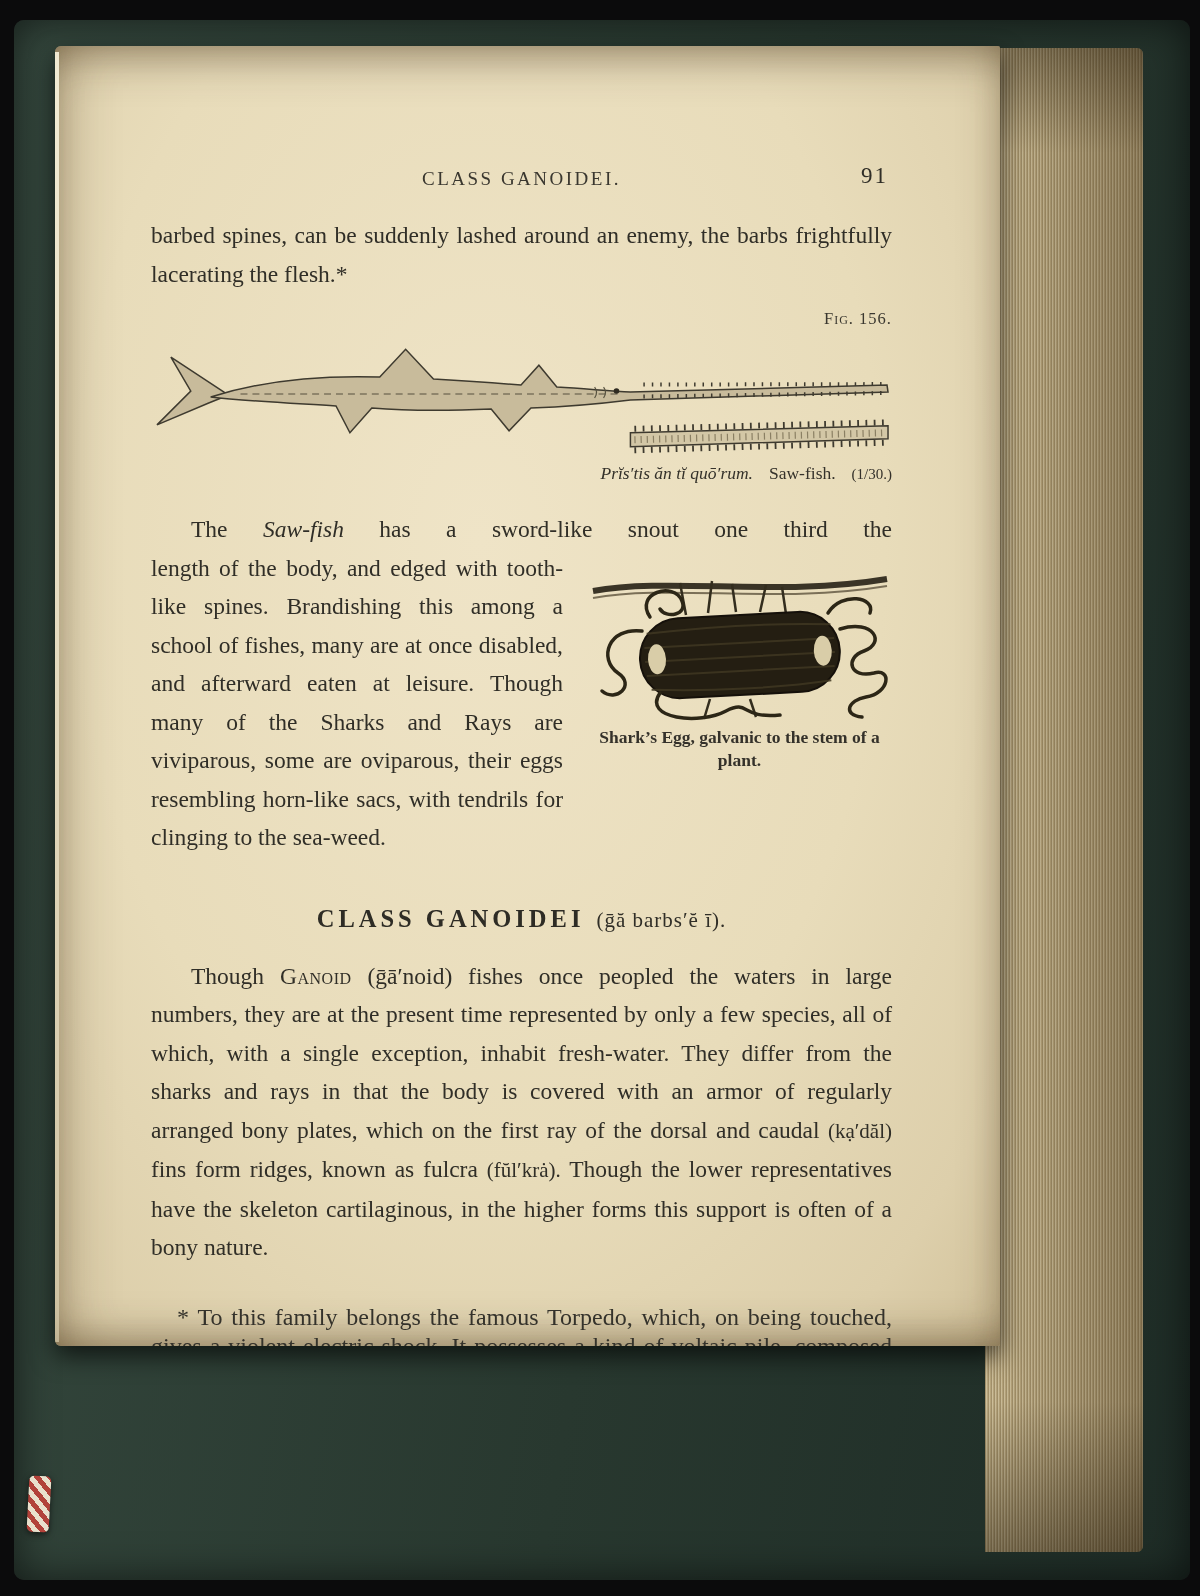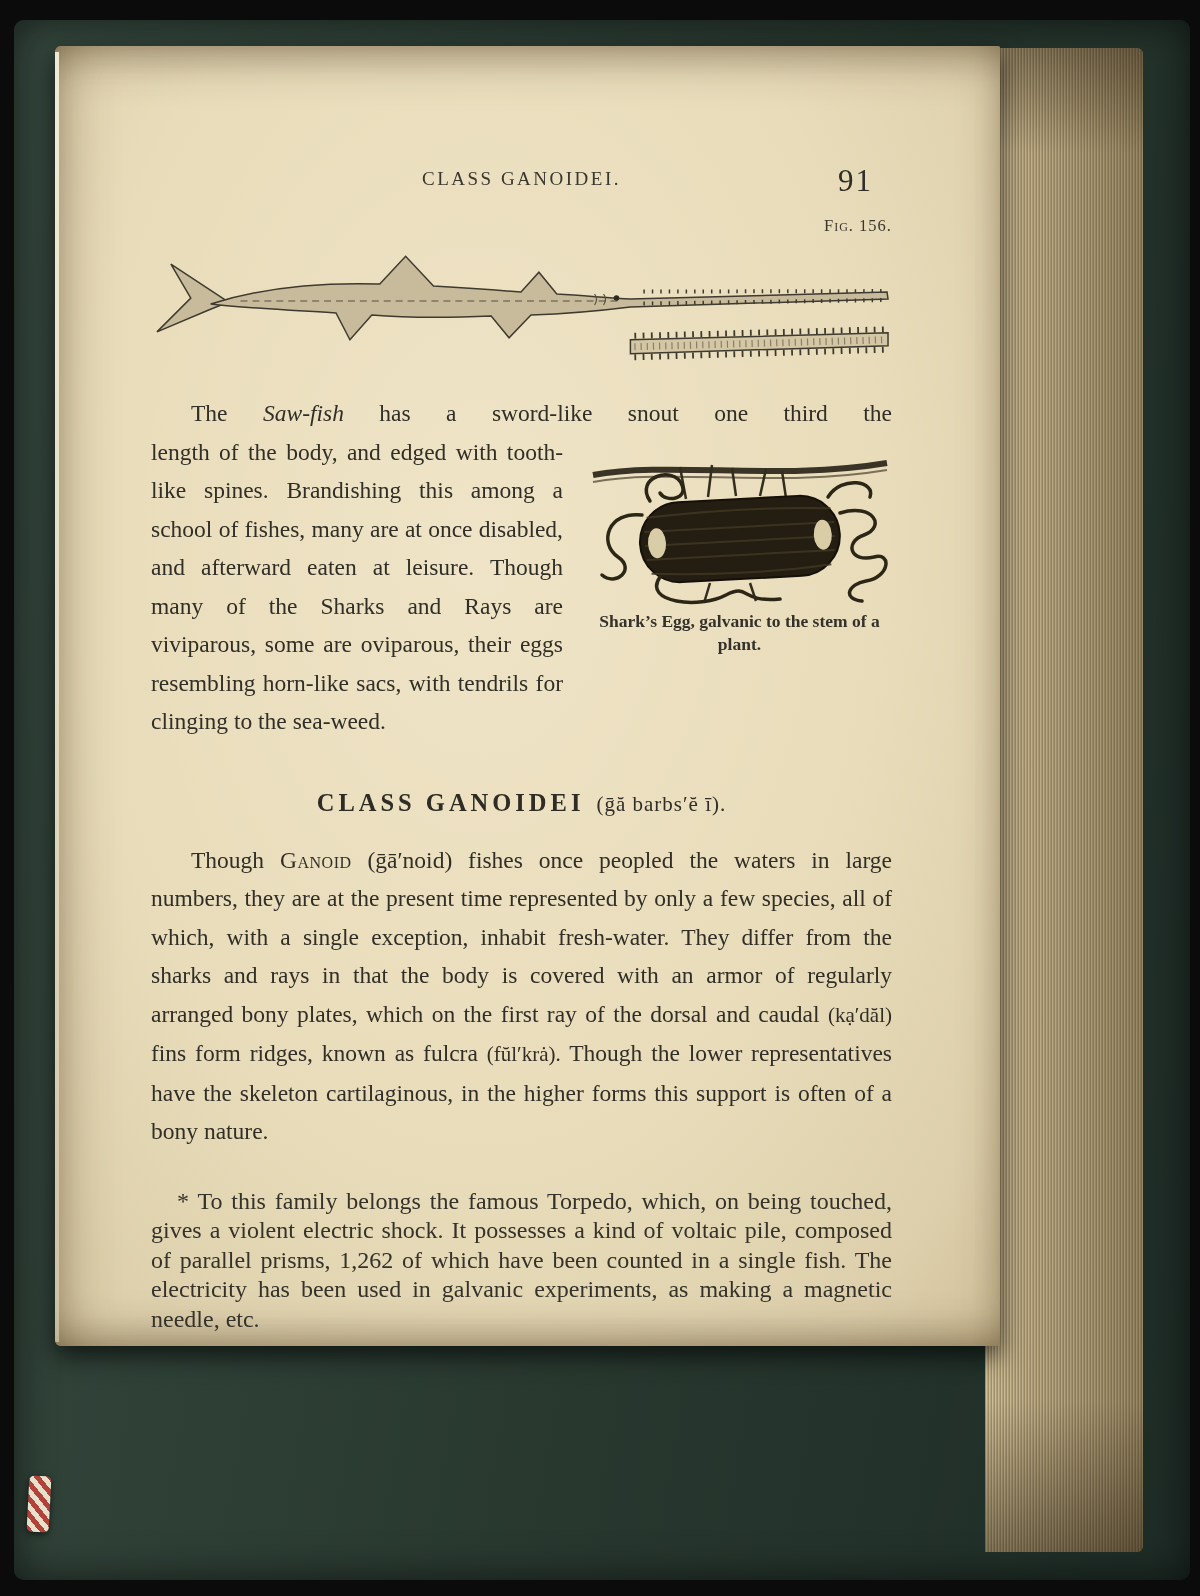--- a/index.html
+++ b/index.html
@@ -56,21 +56,21 @@
   }
   .content{
     position:absolute;left:96px;top:0;width:741px;
     color:#302e27;
   }
   .header{position:relative;margin-top:122px;height:32px;}
   .running-title{
     position:absolute;left:50%;transform:translateX(-50%);
     font-size:19px;letter-spacing:2.5px;color:#3a372f;white-space:nowrap;
   }
-  .page-number{position:absolute;right:19px;top:-5px;font-size:31px;letter-spacing:2px;}
+  .page-number{position:absolute;right:4px;top:-5px;font-size:23px;letter-spacing:2px;}
   .para{
     font-size:23.5px;line-height:38.5px;text-align:justify;margin:0;
   }
   .para-intro{margin-top:16px;}
   .italic{font-style:italic;}
   .smallcaps{font-variant:small-caps;letter-spacing:.5px;}
   .pron{font-size:21px;}
   figure{margin:0;padding:0;}
   .fig156{margin-top:16px;text-align:right;}
   .fig-label{font-size:16.5px;font-variant:small-caps;letter-spacing:1px;color:#3a372f;}
@@ -106,40 +106,42 @@
   <div class="headband"></div>
 
   <div class="page">
     <div class="content">
 
       <div class="header">
         <span class="running-title">CLASS GANOIDEI.</span>
         <span class="page-number">91</span>
       </div>
 
+      <p class="para para-intro">barbed spines, can be suddenly lashed around an enemy, the barbs frightfully lacerating the flesh.*</p>
 
       <figure class="fig156">
         <div class="fig-label">Fig. 156.</div>
         <svg class="sawfish-svg" viewBox="0 0 745 128" preserveAspectRatio="xMidYMid meet" aria-hidden="true">
           <g stroke="#3e3a2f" stroke-width="1.5" fill="#c8bb9b">
             <path d="M78,62 L20,24 L40,58 L6,92 L58,70 Z"></path>
             <path d="M60,64 C110,48 165,42 230,44 L256,16 L284,46 C320,48 348,50 372,52 L390,32 L408,54 C440,56 462,58 482,59 L740,52 L741,59 L482,67 C450,71 415,74 382,75 L360,98 L342,76 C298,78 258,78 222,75 L200,100 L186,73 C138,70 94,68 60,64 Z"></path>
           </g>
           <line x1="90" y1="61" x2="470" y2="61" stroke="#56513f" stroke-width="1.2" stroke-dasharray="7,5"></line>
           <path d="M446,54 q4,5 0,11 M455,54 q4,5 0,11" stroke="#56513f" stroke-width="1.2" fill="none"></path>
           <circle cx="468" cy="58" r="2.8" fill="#2e2a20"></circle>
           <line x1="495" y1="51.5" x2="738" y2="51" stroke="#3e3a2f" stroke-width="4" stroke-dasharray="1.5,7"></line>
           <line x1="495" y1="63.5" x2="738" y2="60" stroke="#3e3a2f" stroke-width="4" stroke-dasharray="1.5,7"></line>
           <g>
             <path d="M482,100 L741,93 L741,106 L482,114 Z" fill="#d3c7a6" stroke="#3e3a2f" stroke-width="1.5"></path>
             <line x1="486" y1="96" x2="738" y2="89.5" stroke="#3e3a2f" stroke-width="6" stroke-dasharray="1.8,6.5"></line>
             <line x1="486" y1="117.5" x2="738" y2="110" stroke="#3e3a2f" stroke-width="6" stroke-dasharray="1.8,6.5"></line>
             <line x1="486" y1="107" x2="738" y2="100" stroke="#8a7f63" stroke-width="7" stroke-dasharray="1.2,5"></line>
           </g>
         </svg>
+        <figcaption class="fig156-caption"><span class="species">Prĭs′tis ăn tĭ quō′rum.</span><span class="common">Saw-fish.</span><span class="scale">(1/30.)</span></figcaption>
       </figure>
 
       <p class="para para-first"><span>The </span><span class="italic">Saw-fish</span><span> has a sword-like snout one third the</span></p>
 
       <div class="para wrap-block">
         <figure class="fig157">
           <svg class="egg-svg" viewBox="0 0 300 165" preserveAspectRatio="xMidYMid meet" aria-hidden="true">
             <path d="M3,34 C80,20 190,40 297,22" stroke="#3a3426" stroke-width="6" fill="none"></path>
             <path d="M3,41 C80,27 190,47 297,29" stroke="#7a6f57" stroke-width="2" fill="none"></path>
             <path d="M96,58 L90,26 M118,56 L122,24 M146,55 L142,27 M170,55 L176,28 M196,57 L192,30 M120,142 L114,162 M160,142 L166,160" stroke="#332d1e" stroke-width="2.5" fill="none"></path>

